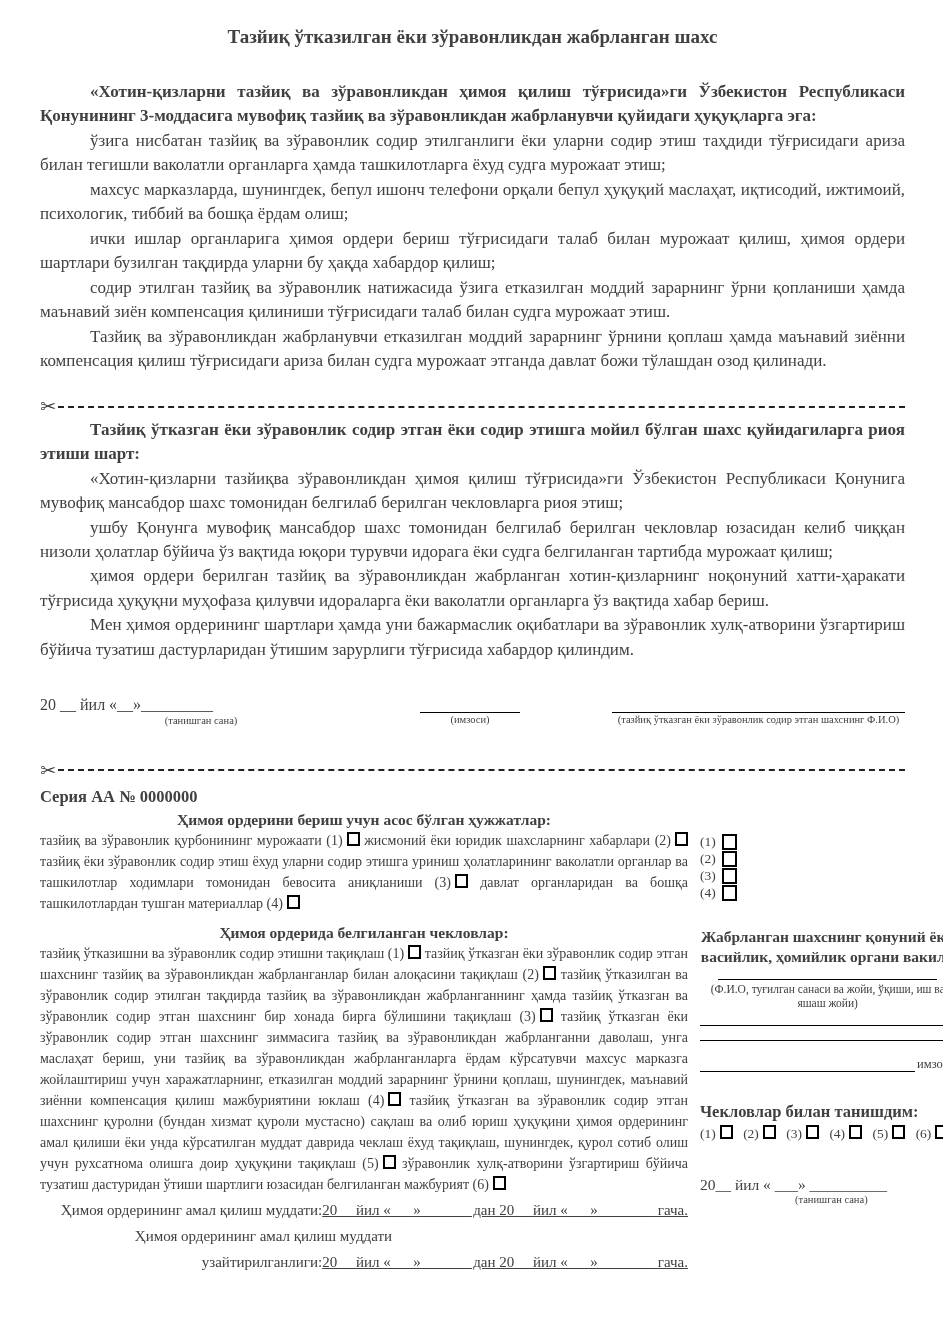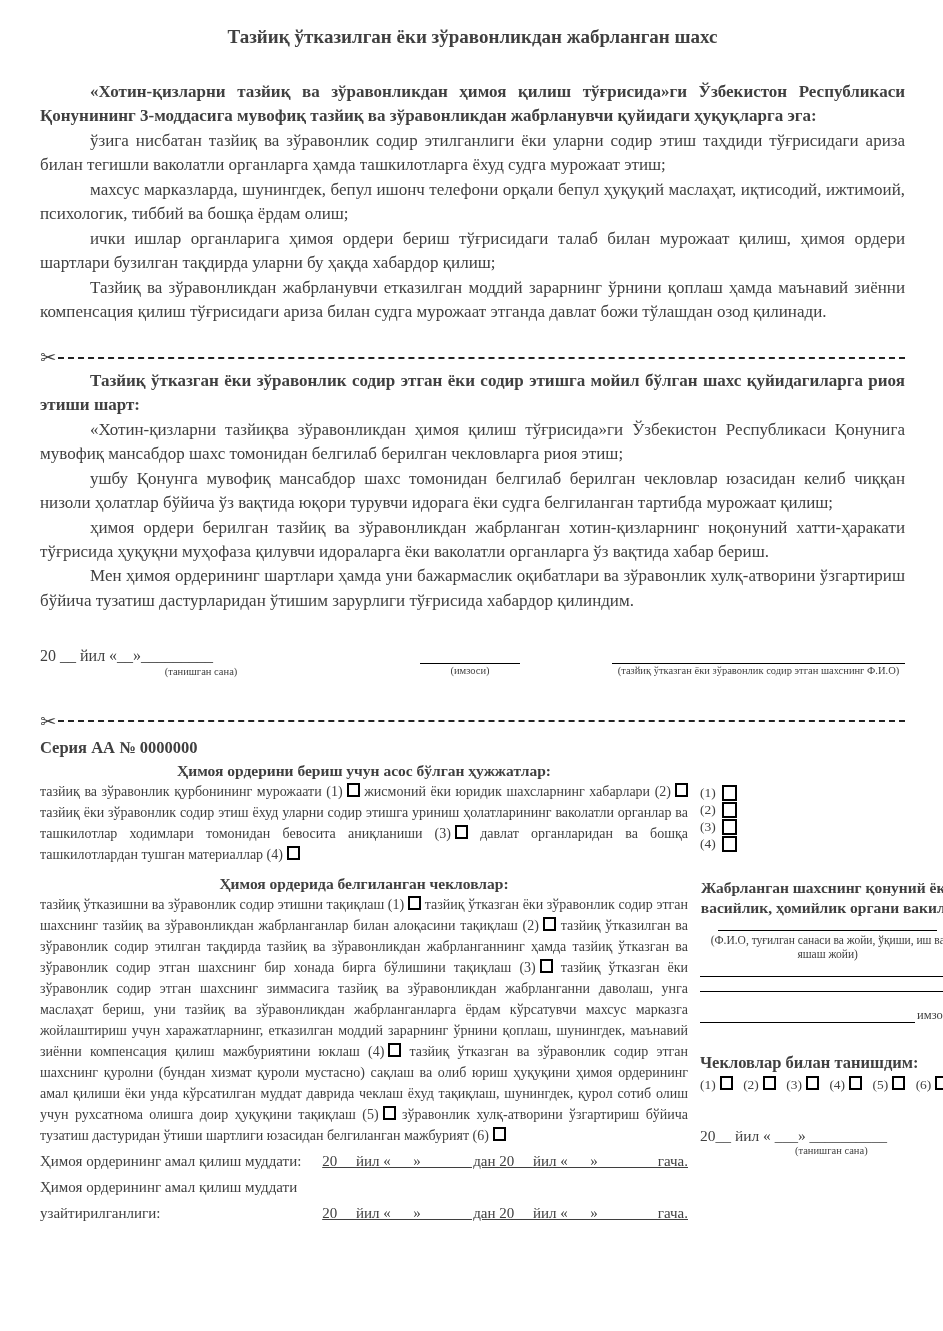--- a/index.html
+++ b/index.html
@@ -40,21 +40,21 @@
 
   .checkbox { display:inline-block; width:9px; height:10px; border:2px solid #000;
               background:#fff; vertical-align:-1px; margin-left:4px; }
   .v-list { margin-top:24px; font-size:13.5px; }
   .v-list .seg { display:flex; align-items:center; line-height:17px; }
   .v-list .checkbox { width:11px; height:12px; margin-left:6px; }
   .ack-checks { font-size:13.5px; margin-top:3px; white-space:nowrap; }
   .ack-checks .seg { margin-right:7px; }
 
   .validity { margin-top:5px; font-size:15px; line-height:1.45; }
-  .vrow { display:flex; align-items:flex-end; }
+  .vrow { display:flex; align-items:flex-end;text-align:right; }
   .vlabel { width:352px; }
   .vdate { white-space:nowrap;text-decoration:underline; }
   .vrow.spaced { margin-top:4px; }
 
   .rep { margin-top:26px; font-size:15px; }
   .rep-heading { font-weight:bold; font-size:15.5px; text-align:center; line-height:1.28; }
   .rep-rule { border-bottom:1.3px solid #000; height:13px; }
   .rep-rule.short { width:86%; margin:2px auto 0 auto; height:10px; }
   .rep-caption { font-size:11.5px; text-align:center; line-height:1.25; margin-top:2px; }
   .rep-rule.full { margin-top:14px; height:0; }
@@ -69,20 +69,21 @@
 
 <div class="page">
 
   <h1 class="title">Тазйиқ ўтказилган ёки зўравонликдан жабрланган шахс</h1>
 
   <div class="body-block">
     <p class="para bold">«Хотин-қизларни тазйиқ ва зўравонликдан ҳимоя қилиш тўғрисида»ги Ўзбекистон Республикаси Қонунининг 3-моддасига мувофиқ тазйиқ ва зўравонликдан жабрланувчи қуйидаги ҳуқуқларга эга:</p>
     <p class="para">ўзига нисбатан тазйиқ ва зўравонлик содир этилганлиги ёки уларни содир этиш таҳдиди тўғрисидаги ариза билан тегишли ваколатли органларга ҳамда ташкилотларга ёхуд судга мурожаат этиш;</p>
     <p class="para">махсус марказларда, шунингдек, бепул ишонч телефони орқали бепул ҳуқуқий маслаҳат, иқтисодий, ижтимоий, психологик, тиббий ва бошқа ёрдам олиш;</p>
     <p class="para">ички ишлар органларига ҳимоя ордери бериш тўғрисидаги талаб билан мурожаат қилиш, ҳимоя ордери шартлари бузилган тақдирда уларни бу ҳақда хабардор қилиш;</p>
+    <p class="para">содир этилган тазйиқ ва зўравонлик натижасида ўзига етказилган моддий зарарнинг ўрни қопланиши ҳамда маънавий зиён компенсация қилиниши тўғрисидаги талаб билан судга мурожаат этиш.</p>
     <p class="para">Тазйиқ ва зўравонликдан жабрланувчи етказилган моддий зарарнинг ўрнини қоплаш ҳамда маънавий зиённи компенсация қилиш тўғрисидаги ариза билан судга мурожаат этганда давлат божи тўлашдан озод қилинади.</p>
   </div>
 
   <div class="cutline">
     <span class="scissors">✂</span>
     <span class="dash"></span>
   </div>
 
   <div>
     <p class="para bold">Тазйиқ ўтказган ёки зўравонлик содир этган ёки содир этишга мойил бўлган шахс қуйидагиларга риоя этиши шарт:</p>

